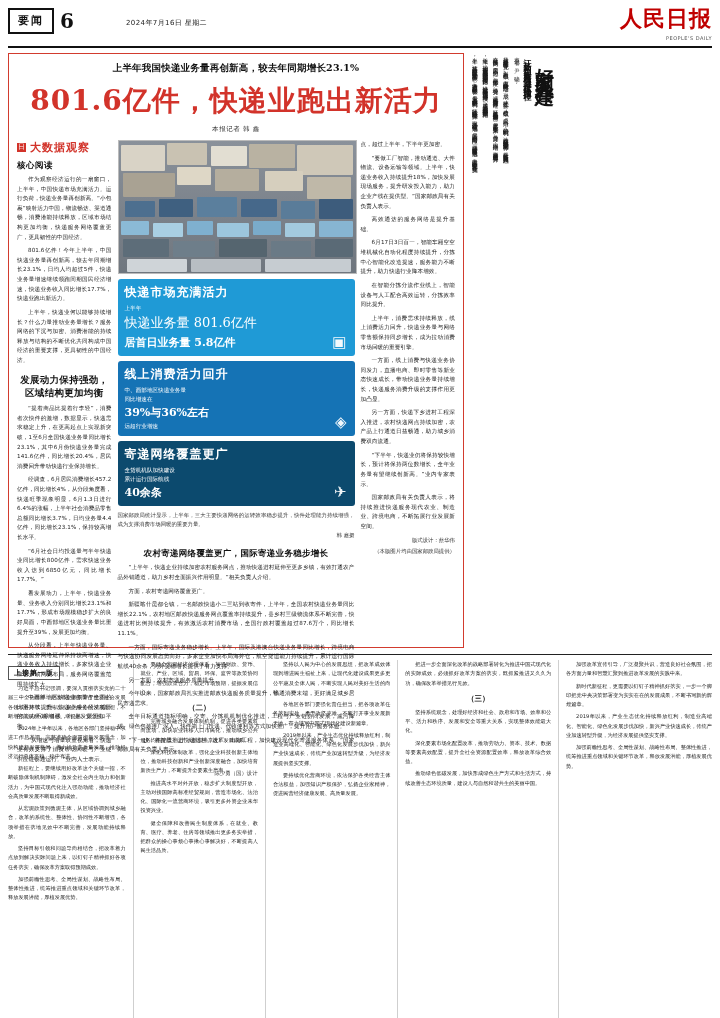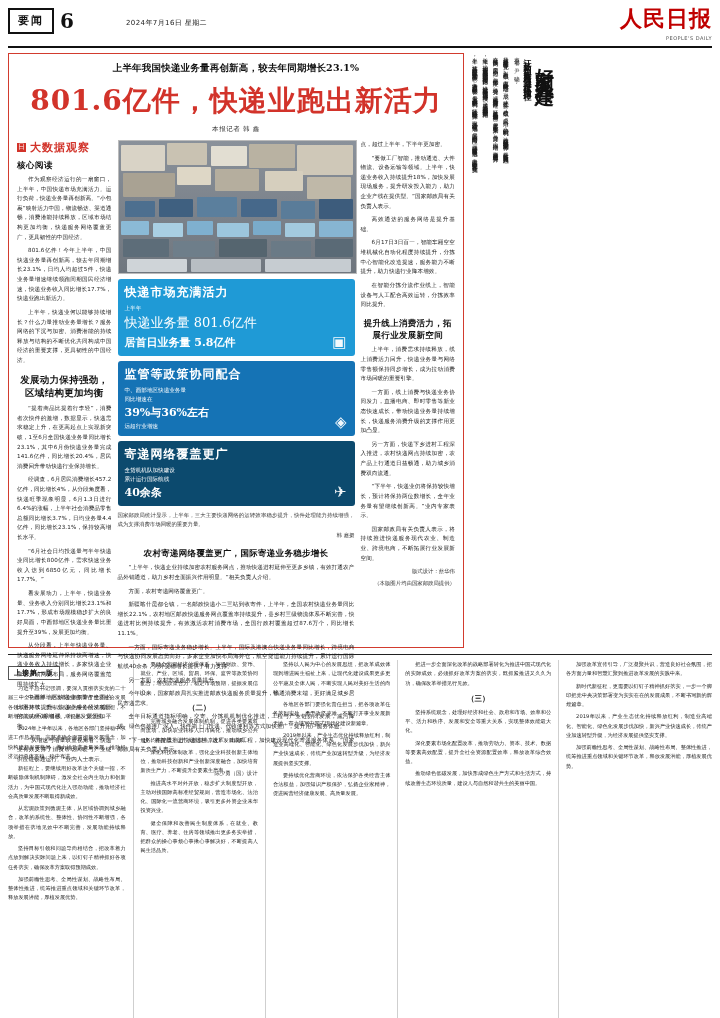--- a/index.html
+++ b/index.html
@@ -161,21 +161,21 @@
 
           <div class="info">
             <div class="ibox b1">
               <div class="t">快递市场充满活力</div>
               <div class="l">上半年</div>
               <div class="l big">快递业务量 801.6亿件</div>
               <div class="l mid">居首日业务量 5.8亿件</div>
               <div class="iconbox">▣</div>
             </div>
             <div class="ibox b2">
-              <div class="t">监管等政策协同配合</div>
+              <div class="t">线上消费活力回升</div>
               <div class="l">中、西部地区快递业务量</div>
               <div class="l">同比增速在</div>
               <div class="l mid">39%与36%左右</div>
               <div class="l">远超行业增速</div>
               <div class="iconbox">◈</div>
             </div>
             <div class="ibox b3">
               <div class="t">寄递网络覆盖更广</div>
               <div class="l">全货机机队加快建设</div>
               <div class="l">累计运行国际航线</div>
@@ -196,21 +196,20 @@
           <p class="para">全年目标通道指标明确，交寄、分拣机机制优化推进，工程与产业链协同发展，减污降碳、绿色包装推广深入，快件箱上门投递、代收便利等方式加快推广，提升用户服务体验。</p>
           <p class="para">“下一步，将持续推进快递进村、进厂、出海工程，加快建设现代化寄递服务体系。”国家邮政局有关负责人表示。</p>
         </div>
 
         <div class="mcol right">
           <p class="para noind">点，超过上半年，下半年更加密。</p>
           <p class="para">“要做工厂智能，推动通道、大件物流、设备远输等领域。上半年，快递业务收入持续提升18%，加快发展现场服务，提升研发投入能力，助力企业产线在提供型。”国家邮政局有关负责人表示。</p>
           <p class="para">高效通达的服务网络是提升基础。</p>
           <p class="para">6月17日3日百一，智能车厢空空堆机械化自动化程度持续提升，分拣中心智能化改造提速，服务能力不断提升，助力快递行业降本增效。</p>
           <p class="para">在智能分拣分流作业线上，智能设备与人工配合高效运转，分拣效率同比提升。</p>
-          <div class="secthead small">提升线上消费活力，拓展行业发展新空间</div>
           <p class="para">上半年，消费需求持续释放，线上消费活力回升，快递业务量与网络零售额保持同步增长，成为拉动消费市场回暖的重要引擎。</p>
           <p class="para">一方面，线上消费与快递业务协同发力，直播电商、即时零售等新业态快速成长，带动快递业务量持续增长，快递服务消费升级的支撑作用更加凸显。</p>
           <p class="para">另一方面，快递下乡进村工程深入推进，农村快递网点持续加密，农产品上行通道日益畅通，助力城乡消费双向流通。</p>
           <p class="para">“下半年，快递业仍将保持较快增长，预计将保持两位数增长，全年业务量有望继续创新高。”业内专家表示。</p>
           <p class="para">国家邮政局有关负责人表示，将持续推进快递服务现代农业、制造业、跨境电商，不断拓展行业发展新空间。</p>
           <div class="credit">版式设计：蔡华伟</div>
           <div class="credit">（本版图片均由国家邮政局提供）</div>
         </div>
       </div>
 

